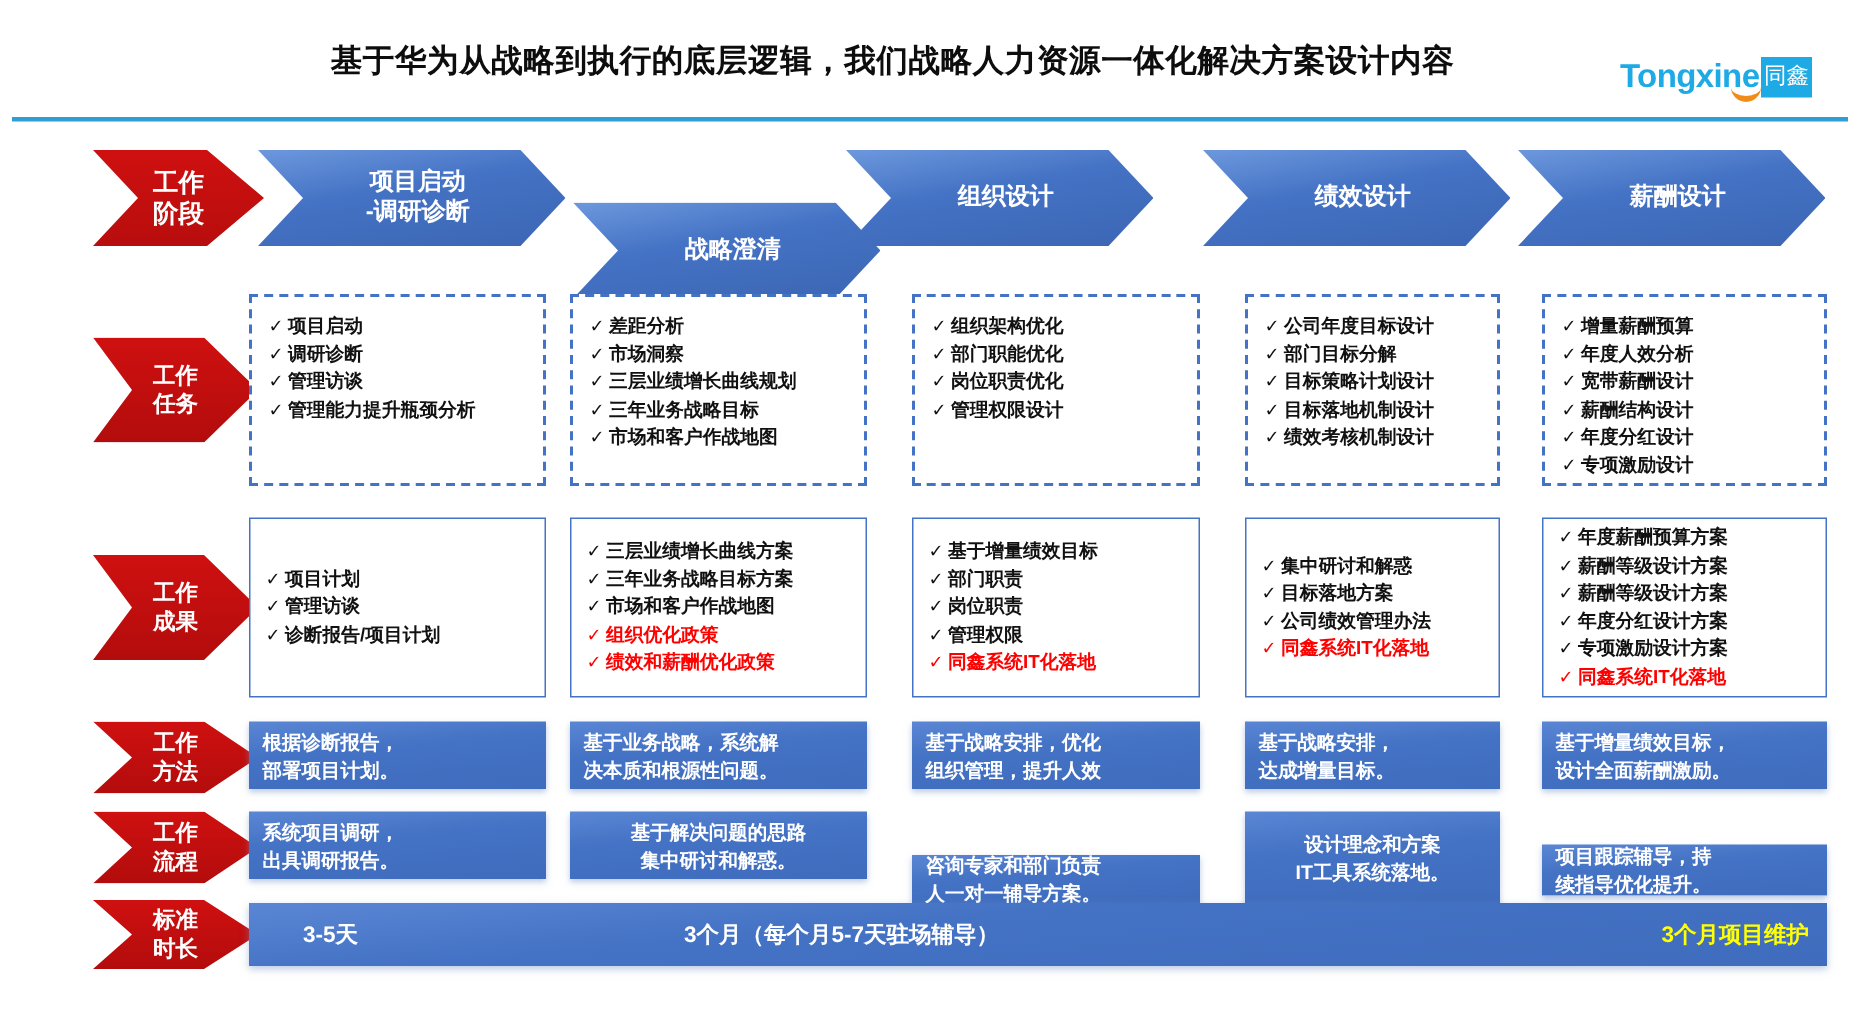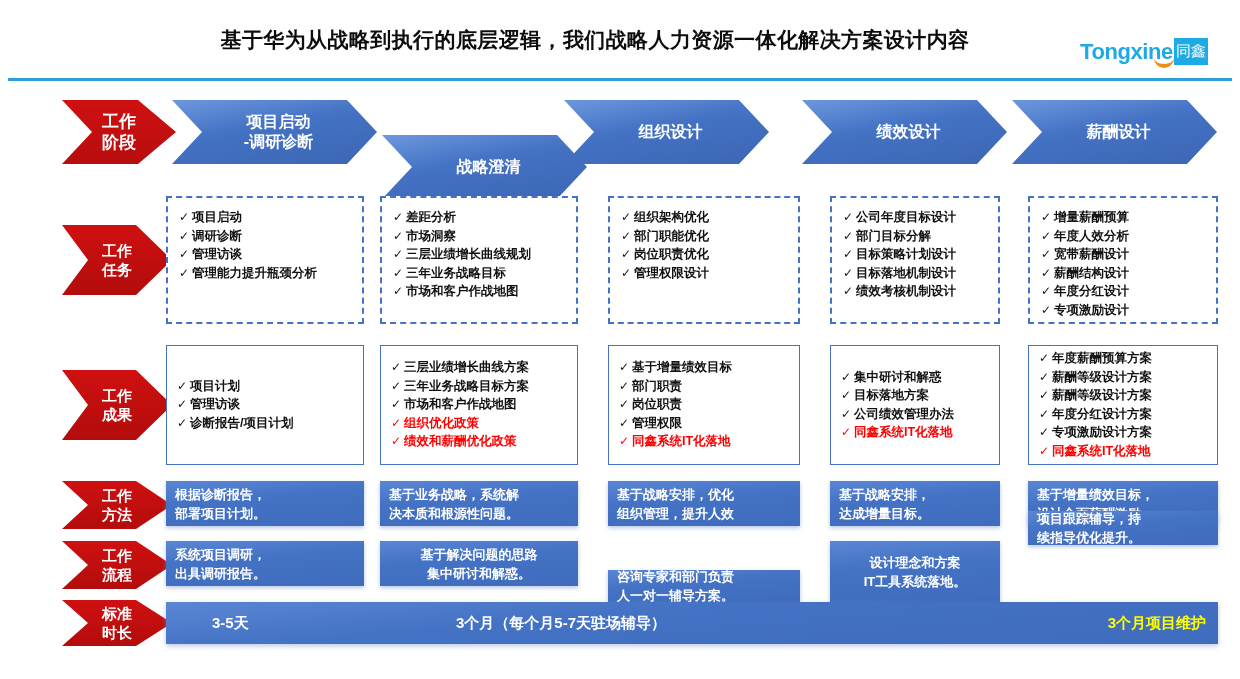--- a/index.html
+++ b/index.html
@@ -124,21 +124,21 @@
   .durbar {
     position: absolute; left: 166px; top: 602px; width: 1052px; height: 42px;
     background: linear-gradient(175deg,#5a86d4 0%, #4472c4 38%, #3f6cbd 100%);
     box-shadow: 0 2px 5px rgba(120,150,200,.5);
   }
   .dur-seg {
     position: absolute; top: 0; height: 42px;
     display: flex; align-items: center;
     color: #ffffff; font-weight: bold; font-size: 15px; white-space: nowrap;
   }
-  .dur-a { left: 46px; }
+  .dur-a { left: 36px; }
   .dur-b { left: 290px; }
   .dur-c { right: 12px; color: #ffff00; }
 </style>
 </head>
 <body>
 
 <div id="page">
 
   <div class="header">
     <div class="title">基于华为从战略到执行的底层逻辑，我们战略人力资源一体化解决方案设计内容</div>
@@ -475,21 +475,21 @@
         <div>咨询专家和部门负责</div>
         <div>人一对一辅导方案。</div>
       </div>
     </div>
   <div class="col c4 bluebox" style="position:absolute;top:541px;height:62px">
       <div>
         <div>设计理念和方案</div>
         <div>IT工具系统落地。</div>
       </div>
     </div>
-  <div class="col c5 bluebox left" style="position:absolute;top:511px;height:34px">
+  <div class="col c5 bluebox left" style="position:absolute;top:563px;height:34px">
       <div>
         <div>项目跟踪辅导，持</div>
         <div>续指导优化提升。</div>
       </div>
     </div>
 
   <div class="durbar">
     <div class="dur-seg dur-a">3-5天</div>
     <div class="dur-seg dur-b">3个月（每个月5-7天驻场辅导）</div>
     <div class="dur-seg dur-c">3个月项目维护</div>

